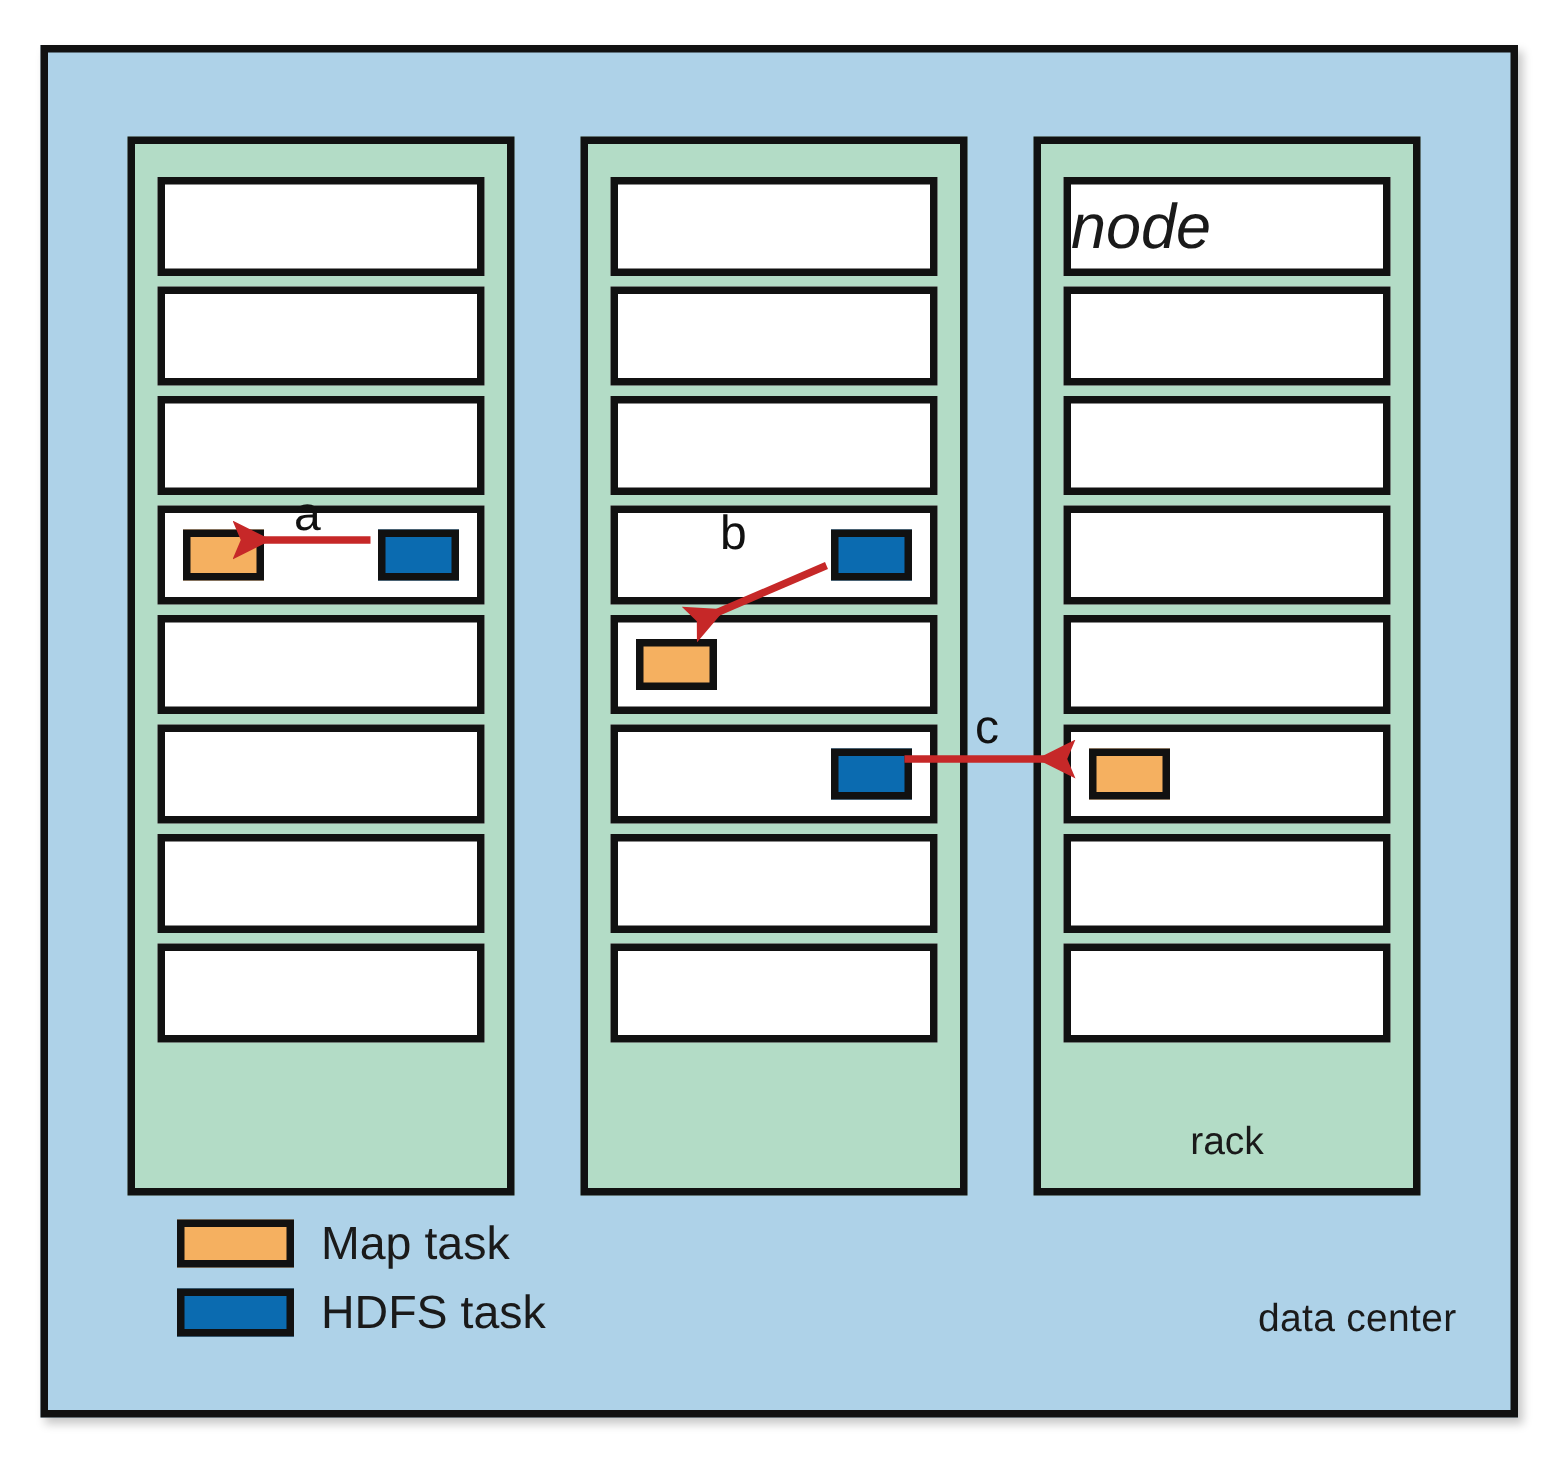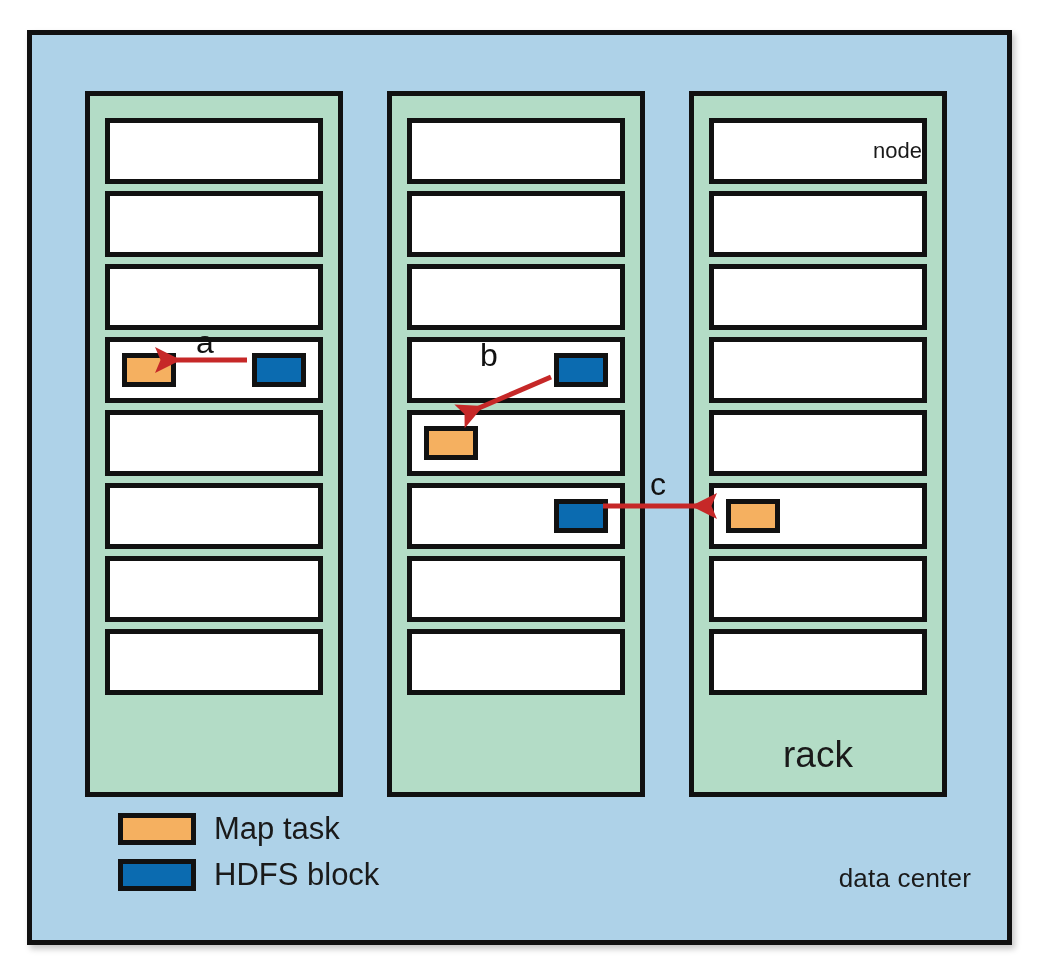--- a/index.html
+++ b/index.html
@@ -53,44 +53,45 @@
   #rack-0 { left: 53px; }
   #rack-1 { left: 355px; }
   #rack-2 { left: 657px; }
 
   .rack-label {
     position: absolute;
     left: 0;
     right: 0;
     bottom: 16px;
     text-align: center;
-    font-size: 37px;
+    font-size: 26px;
     color: #1a1a1a;
   }
 
   
   .node {
     position: absolute;
     left: 15px;
     width: 218px;
     height: 66px;
     background: #ffffff;
     border: 5px solid #111111;
     box-sizing: border-box;
   }
   .node-label {
     position: absolute;
     left: 0;
     right: 0;
     top: 50%;
     transform: translateY(-50%);
-    text-align: right;
-    font-size: 22px;
+    text-align: left;
+    font-size: 42px;
     color: #1a1a1a;
     line-height: 1;
+    font-style: italic;
   }
 
   
   .chip {
     position: absolute;
     width: 54px;
     height: 34px;
     border: 5px solid #111111;
     box-sizing: border-box;
     top: 50%;
@@ -205,21 +206,21 @@
       <div class="rack-label">rack</div>
     </div>
 
     <div id="legend">
       <div class="legend-row">
         <span class="legend-swatch map"></span>
         <span class="legend-text">Map task</span>
       </div>
       <div class="legend-row">
         <span class="legend-swatch hdfs"></span>
-        <span class="legend-text">HDFS block</span>
+        <span class="legend-text">HDFS task</span>
       </div>
     </div>
 
     <div class="dc-label">data center</div>
   </div>
 
   <svg id="arrows" viewBox="0 0 1040 974">
     <defs>
       <marker id="head-a" markerWidth="5.2" markerHeight="5.2" refX="4.0" refY="2.6" orient="auto" markerUnits="strokeWidth">
         <path d="M0,2.6 L5.2,0 L4.1,2.6 L5.2,5.2 Z" fill="#c62828"></path>

